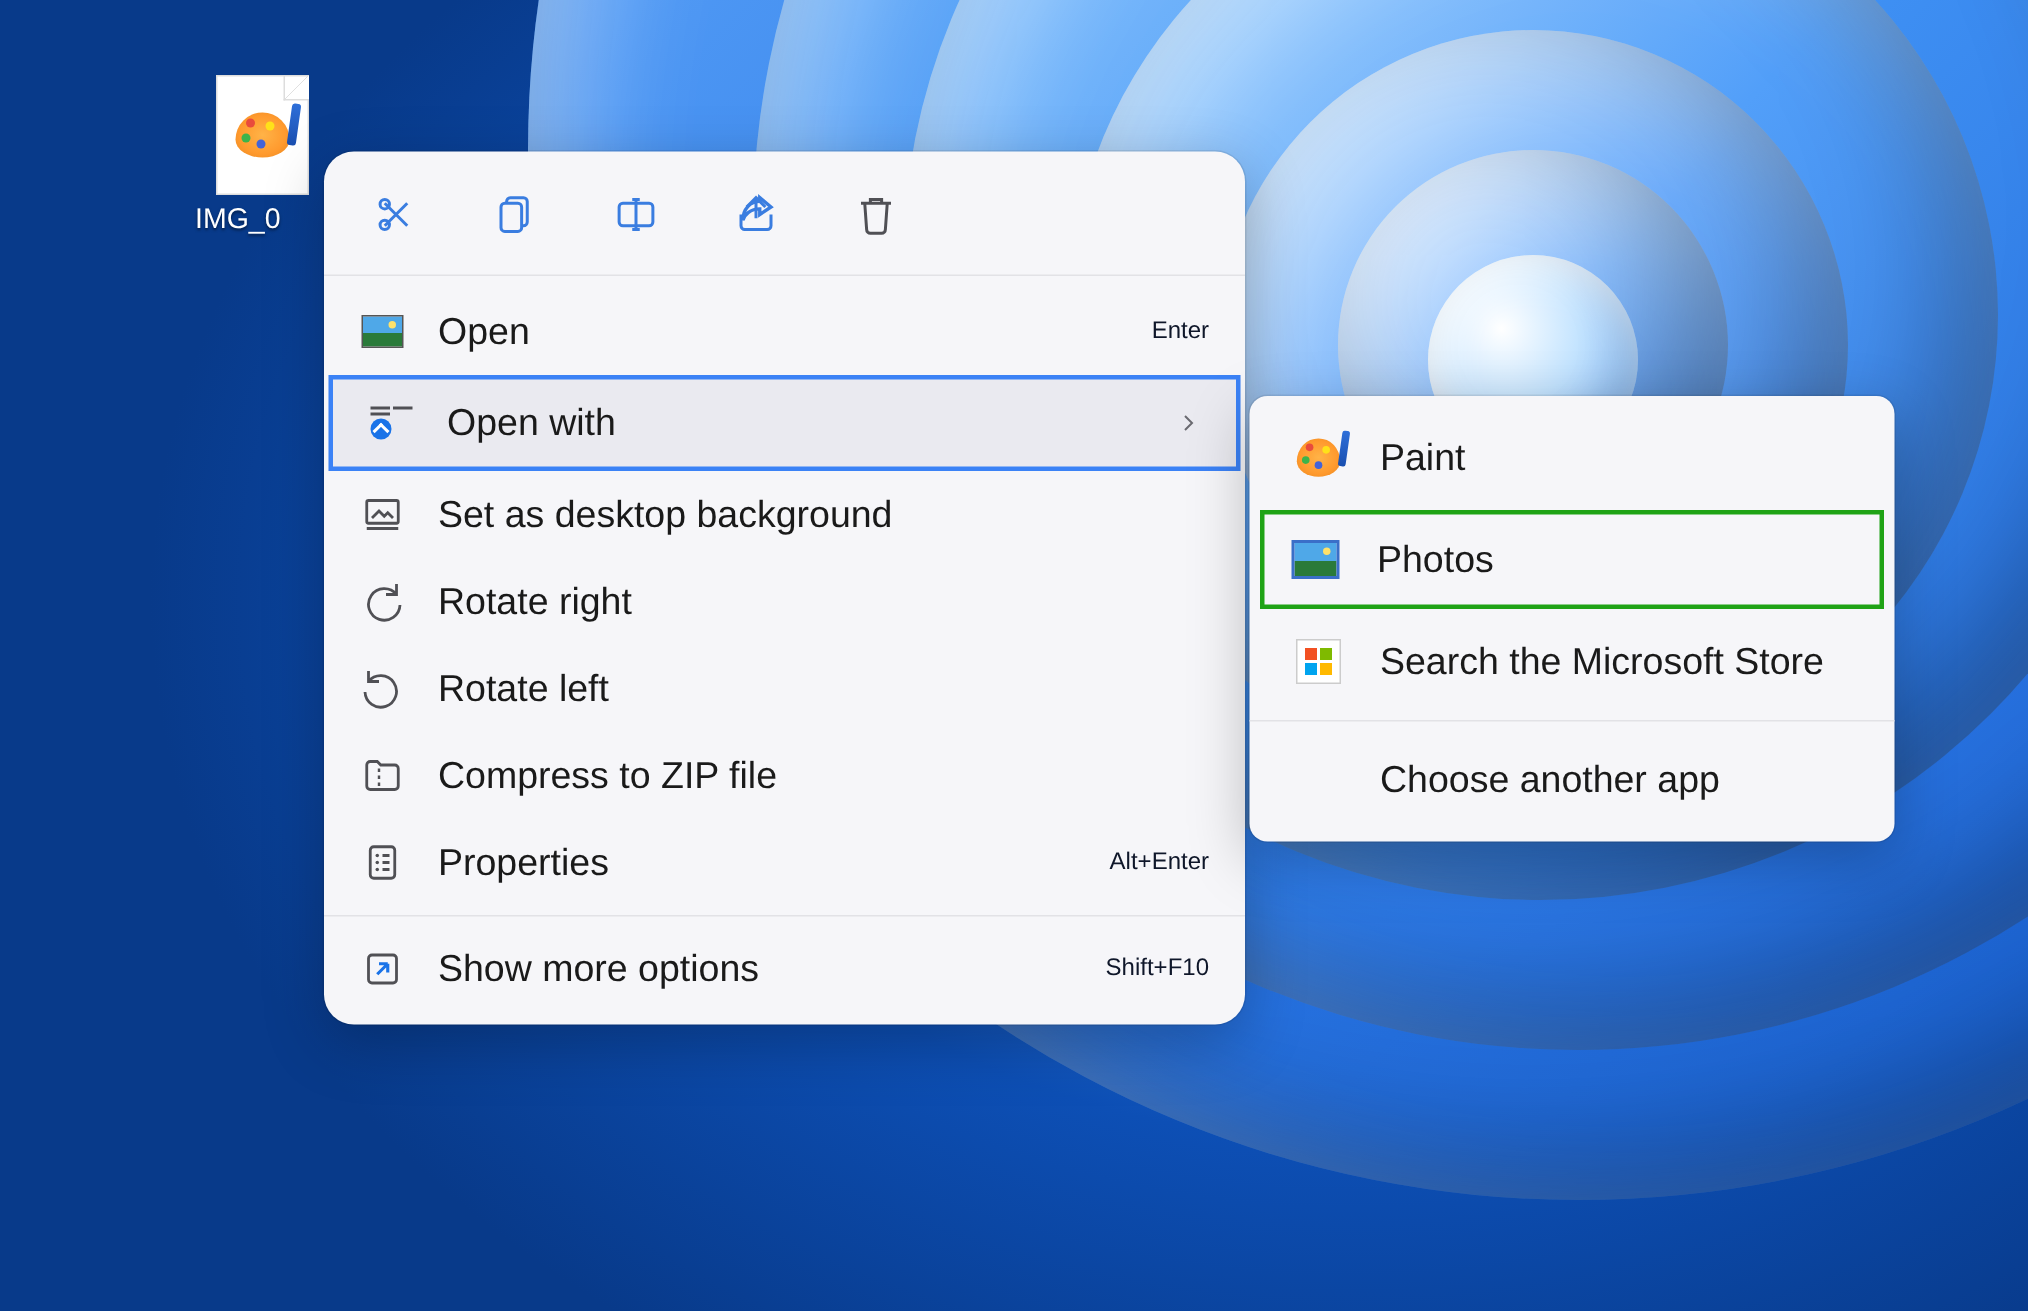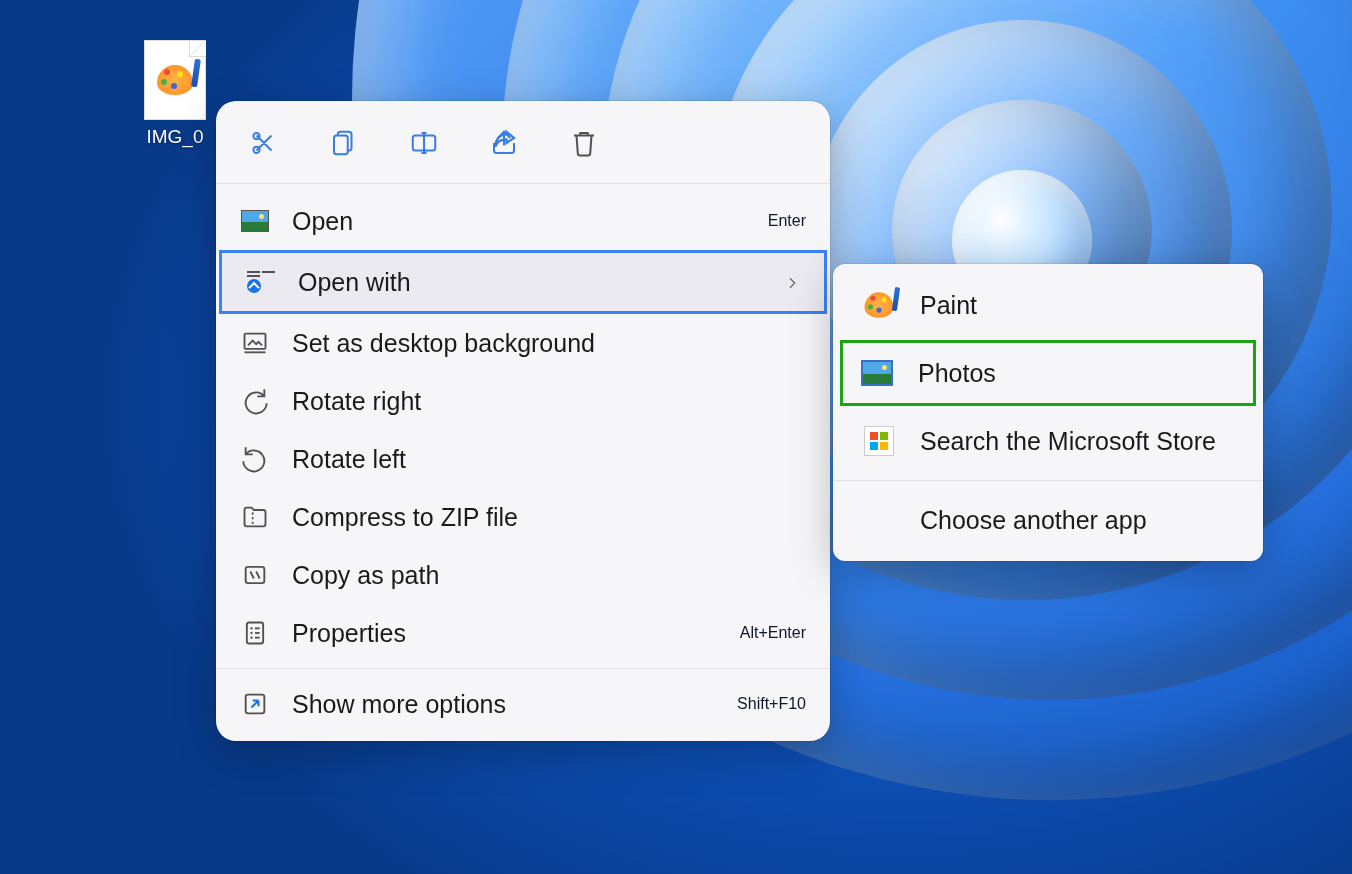--- a/index.html
+++ b/index.html
@@ -26,24 +26,24 @@
     .s1 { width: 1400px; height: 1400px; top: -600px; right: -400px; }
     .s2 { width: 1100px; height: 1100px; top: -400px; right: -250px; background: linear-gradient(135deg, #82c4ff 0%, #3584ef 50%, #1a5fcf 100%); }
     .s3 { width: 850px; height: 850px; top: -250px; right: -100px; background: linear-gradient(135deg, #9cd1ff 0%, #4092f5 50%, #2268d6 100%); }
     .s4 { width: 620px; height: 620px; top: -100px; right: 20px; background: linear-gradient(135deg, #b8dfff 0%, #529ff9 50%, #2d74de 100%); }
     .s5 { width: 420px; height: 420px; top: 20px; right: 120px; background: linear-gradient(135deg, #cfe9ff 0%, #6aabfb 50%, #3a80e4 100%); }
     .s6 { width: 260px; height: 260px; top: 100px; right: 200px; background: linear-gradient(135deg, #e6f3ff 0%, #85bbfd 50%, #4a8de9 100%); }
     .s7 { width: 140px; height: 140px; top: 170px; right: 260px; background: radial-gradient(circle at 35% 35%, #fff 0%, #c4e4ff 40%, #6aabfb 100%); box-shadow: inset -10px -10px 30px rgba(0,0,0,0.15), inset 10px 10px 30px rgba(255,255,255,0.9);}
 
     .desktop-icon {
       position: absolute;
-      top: 40px;
+      top: 50px;
       left: 130px;
       width: 90px;
-      text-align: center;
+      text-align: left;
       cursor: pointer;
     }
     .file-icon-body {
       width: 62px;
       height: 80px;
       margin: 0 auto;
       background: white;
       position: relative;
       border: 1px solid #ddd;
       display: flex;
@@ -303,29 +303,20 @@
     <div class="menu-item">
       <div class="menu-icon">
           <svg viewBox="0 0 24 24">
             <path fill="none" stroke="currentColor" stroke-width="1.6" d="M3 6a2 2 0 0 1 2-2h4l2 2h8a2 2 0 0 1 2 2v10a2 2 0 0 1-2 2H5a2 2 0 0 1-2-2V6z"></path>
             <path d="M10 8v2m0 2v2m0 2v2" stroke="currentColor" stroke-width="1.4"></path>
           </svg>
         </div>
       <span class="menu-label">Compress to ZIP file</span>
     </div>
 
-    <div class="menu-item">
-      <div class="menu-icon">
-          <svg viewBox="0 0 24 24">
-            <rect x="4" y="5" width="16" height="14" rx="2" fill="none" stroke="currentColor" stroke-width="1.6"></rect>
-            <path d="M8 9l3 6 M13 9l3 6" stroke="currentColor" stroke-width="1.6"></path>
-          </svg>
-        </div>
-      <span class="menu-label">Copy as path</span>
-    </div>
 
     <div class="menu-item">
       <div class="menu-icon">
           <svg viewBox="0 0 24 24">
             <rect x="5" y="3" width="14" height="18" rx="2" fill="none" stroke="currentColor" stroke-width="1.6"></rect>
             <circle cx="9" cy="8" r="1" fill="currentColor"></circle>
             <path d="M12 8h4" stroke="currentColor" stroke-width="1.6"></path>
             <circle cx="9" cy="12" r="1" fill="currentColor"></circle>
             <path d="M12 12h4" stroke="currentColor" stroke-width="1.6"></path>
             <circle cx="9" cy="16" r="1" fill="currentColor"></circle>

